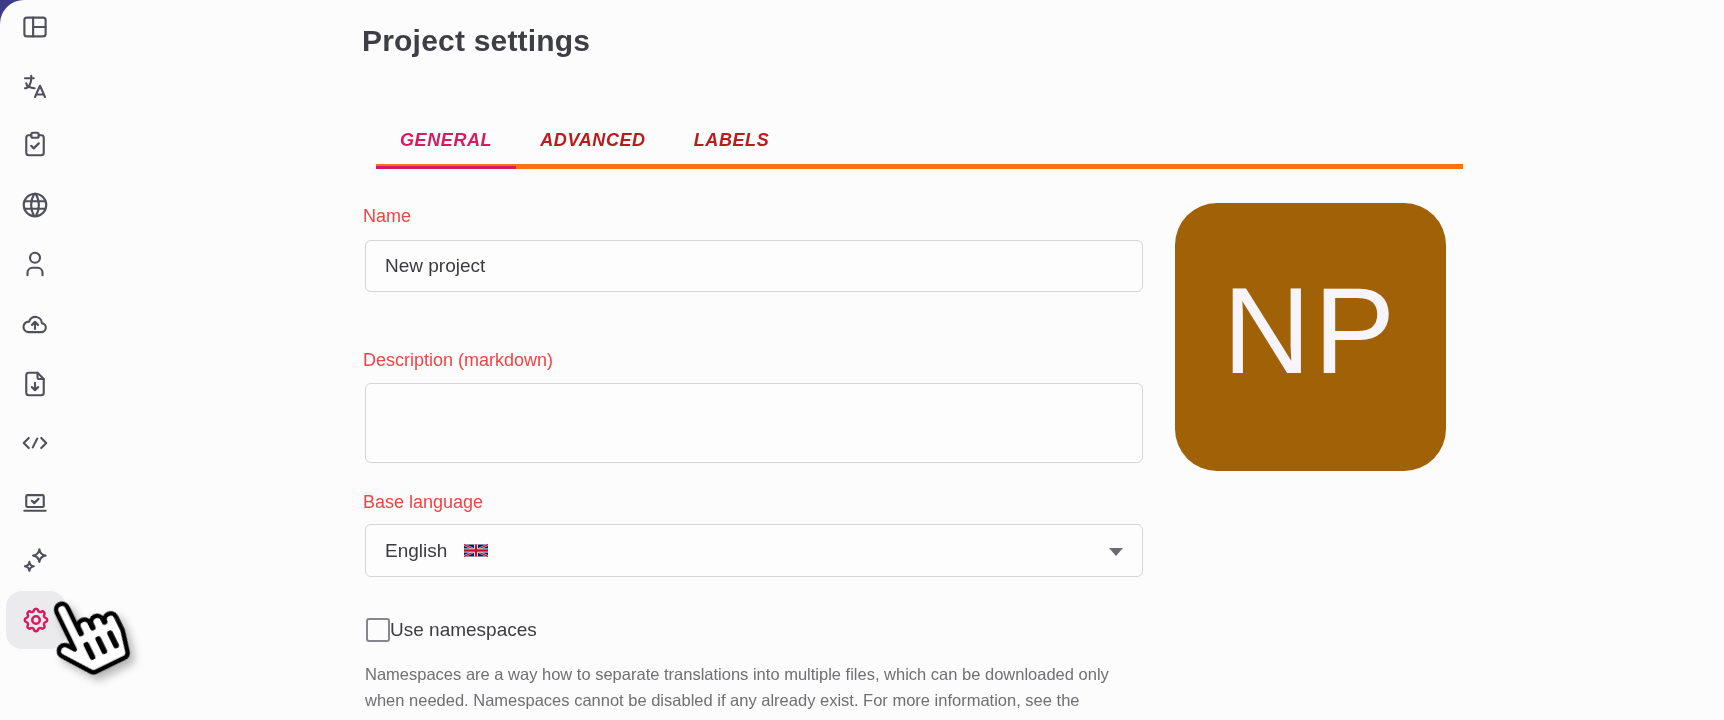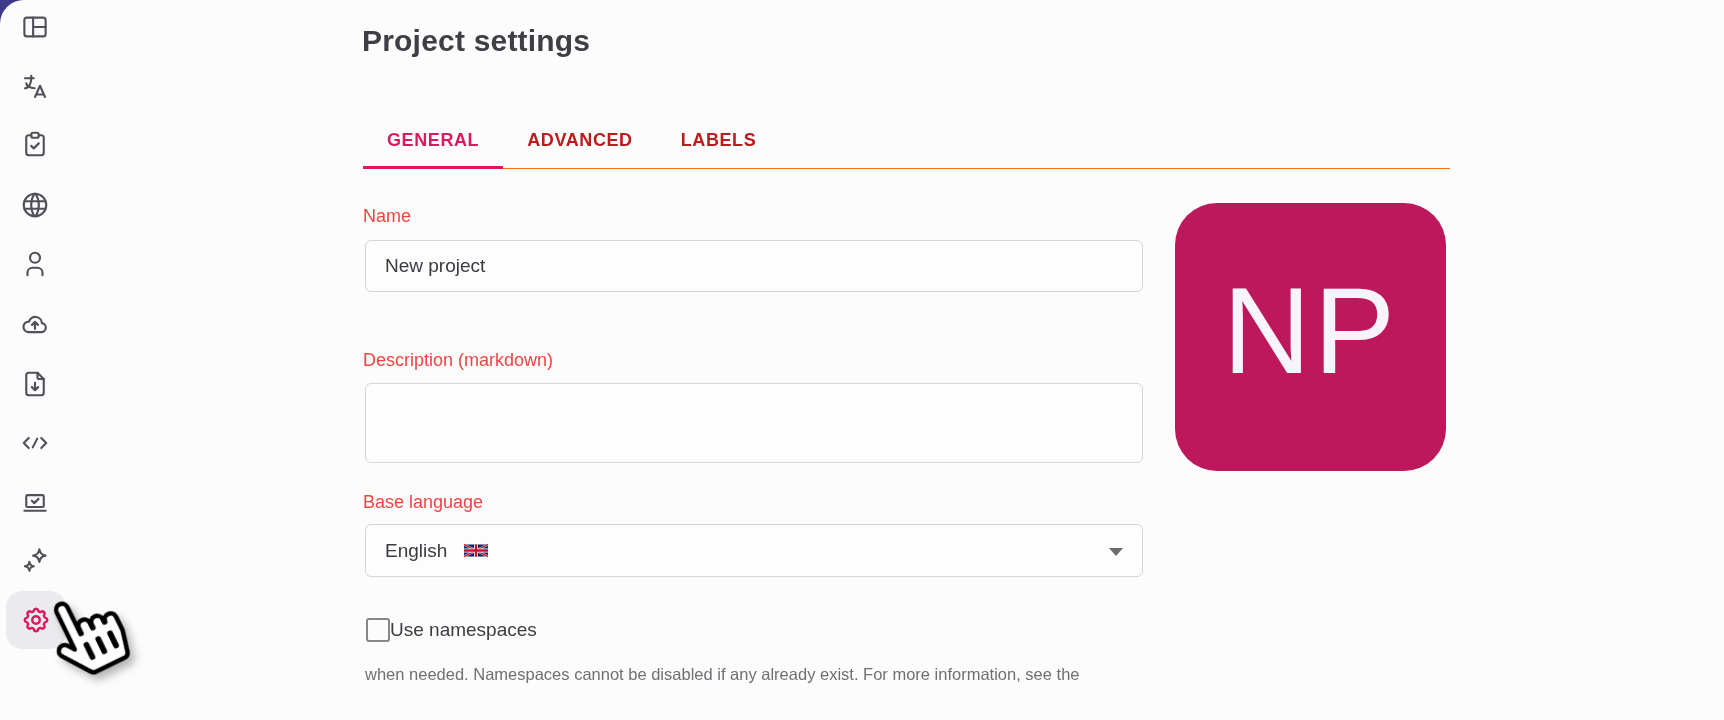--- a/index.html
+++ b/index.html
@@ -24,22 +24,22 @@
   .nav-item.active {
     left:6px; top:591px; width:60px; height:58px;
     background:#ebebee; border-radius:16px;
   }
   .nav-item.active svg { stroke:#d81b60; stroke-width:2; }
 
   
   .page-title { position:absolute; left:362px; top:24px; font-size:30px; color:#3e3e45; letter-spacing:0.2px;text-align:right; }
 
   .tabs {
-    position:absolute; left:363px; top:114px; width:1087px; height:55px;
-    display:flex; border-bottom:1px solid #f97316;
+    position:absolute; left:376px; top:114px; width:1087px; height:55px;
+    display:flex; border-bottom:5px solid #f97316;font-style:italic;
   }
   .tab {
     height:55px; padding:0 24px; display:flex; align-items:center;
     font-size:18px; font-weight:bold; letter-spacing:0.6px;
     color:#b91c1c; cursor:pointer; border-bottom:3px solid transparent;
   }
   .tab.active { color:#d81b60; border-bottom-color:#d81b60; }
 
   .field-label { position:absolute; left:363px; font-size:18px; color:#ef4444; }
 
@@ -65,21 +65,21 @@
     background:#fcfcfc; cursor:pointer;
   }
   .checkbox-label { font-size:19px; color:#3c3c42; }
 
   .help-text { position:absolute; left:365px; top:662px; font-size:16.5px;
     line-height:25.5px; color:#6f6f74; }
 
   
   .project-avatar {
     position:absolute; left:1175px; top:203px; width:271px; height:268px;
-    background:#be185d; border-radius:42px;
+    background:#a16207; border-radius:42px;
     display:flex; align-items:center; justify-content:center;
     padding-bottom:12px; cursor:pointer;
   }
   .project-avatar span { font-size:122px; color:#f8f4fb; letter-spacing:3px; }
 
   
   .cursor-overlay {
     position:absolute; left:34px; top:603px; width:76px;
     transform:rotate(-26deg); transform-origin:25% 5%;
     filter:drop-shadow(2px 7px 4px rgba(0,0,0,0.28));
@@ -200,20 +200,21 @@
     </svg>
     <span class="caret"></span>
   </div>
 
   <div class="checkbox-row">
     <div class="checkbox"></div>
     <span class="checkbox-label">Use namespaces</span>
   </div>
 
   <div class="help-text">
+    <div>Namespaces are a way how to separate translations into multiple files, which can be downloaded only</div>
     <div>when needed. Namespaces cannot be disabled if any already exist. For more information, see the</div>
   </div>
 
   <div class="project-avatar">
     <span>NP</span>
   </div>
 
   <svg class="cursor-overlay" viewBox="-30 -30 508 572">
     <path fill="#ffffff" stroke="#000000" stroke-width="30" stroke-linejoin="round" d="M448 240v96c0 3.084-.356 6.159-1.063 9.162l-32 136C410.686 499.23 394.562 512 376 512H168a40.004 40.004 0 0 1-32.35-16.473l-127.997-176c-12.993-17.866-9.043-42.883 8.822-55.876 17.867-12.994 42.884-9.043 55.877 8.823L104 315.992V40c0-22.091 17.909-40 40-40s40 17.909 40 40v200h8v-40c0-22.091 17.909-40 40-40s40 17.909 40 40v40h8v-24c0-22.091 17.909-40 40-40s40 17.909 40 40v24h8c0-22.091 17.909-40 40-40s40 17.909 40 40zm-256 80h-8v96h8v-96zm88 0h-8v96h8v-96zm88 0h-8v96h8v-96z"></path>
   </svg>

